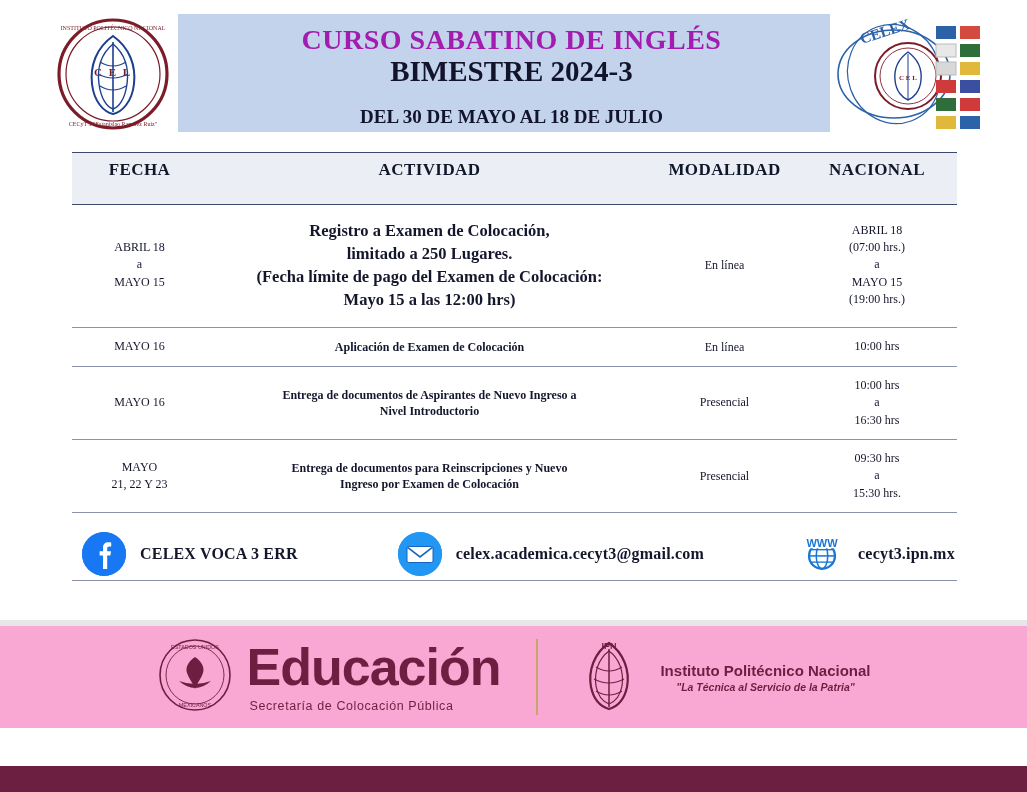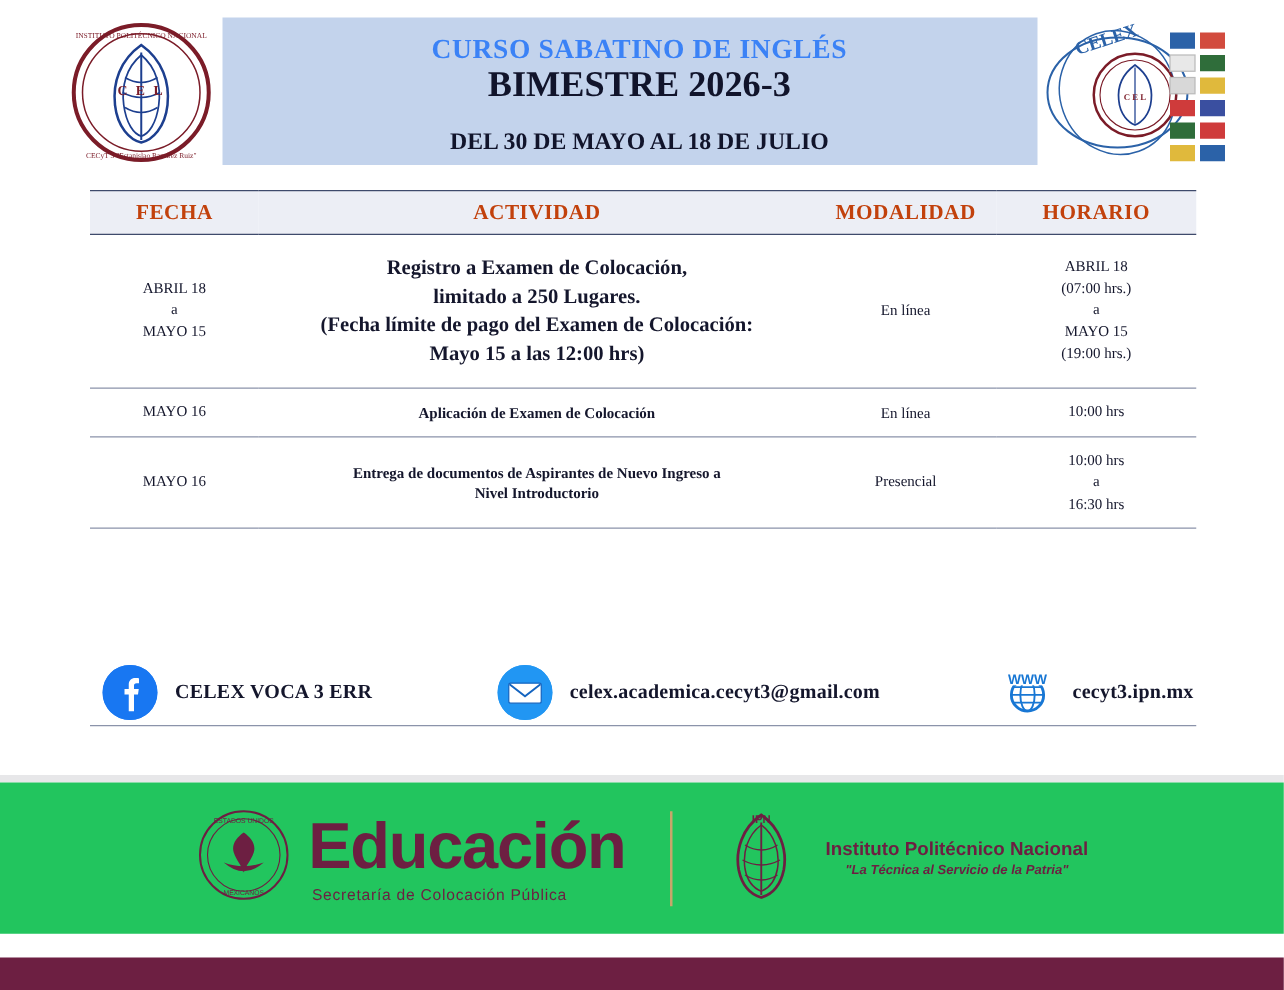--- a/index.html
+++ b/index.html
@@ -38,24 +38,24 @@
     background: #c3d3ec;
   }
   .header-text {
     position: relative;
     z-index: 3;
     text-align: center;
     width: 652px;
     left: -2px;
   }
   .title-1 {
-    font-size: 22px;
+    font-size: 28px;
     font-weight: bold;
     letter-spacing: .5px;
-    color: #3b82f6;
+    color: #a21caf;
     line-height: 1.12;
     margin-top: 4px;
   }
   .title-2 {
     font-size: 29px;
     font-weight: bold;
     color: #11142b;
     line-height: 1.14;
   }
   .title-3 {
@@ -92,22 +92,22 @@
   }
   table.sched {
     border-collapse: collapse;
     width: 885px;
     table-layout: fixed;
   }
   table.sched th {
     background: #eceef5;
     font-size: 17px;
     font-weight: bold;
-    color: #c2410c;
-    padding: 7px 0 7px 0;
+    color: #0f172a;
+    padding: 7px 0 24px 0;
     text-align: center;
     border-top: 1.4px solid #3e4a6b;
     border-bottom: 1.4px solid #3e4a6b;
     letter-spacing: .4px;
   }
   table.sched td {
     border-bottom: 1.1px solid #8b93aa;
     padding: 10px 6px;
     text-align: center;
     vertical-align: middle;
@@ -171,22 +171,22 @@
     top: 620px;
     width: 1027px;
     height: 6px;
     background: #e7e7e9;
   }
   .footer {
     position: absolute;
     left: 0;
     top: 626px;
     width: 1027px;
-    height: 121px;
-    background: #22c55e;
+    height: 102px;
+    background: #f9a8d4;
     display: flex;
     justify-content: center;
   }
   .footer-inner {
     display: flex;
     align-items: center;
   }
   .sep-line {
     width: 2px;
     height: 76px;
@@ -290,39 +290,39 @@
           <rect x="104" y="88" width="20" height="13" fill="#2f6d3a"></rect>
           <rect x="128" y="88" width="20" height="13" fill="#cf3b3b"></rect>
           <rect x="104" y="106" width="20" height="13" fill="#e0b93c"></rect>
           <rect x="128" y="106" width="20" height="13" fill="#2b62a8"></rect>
         </g>
       </svg>
     </div>
 
     <div class="header-text">
       <div class="title-1">CURSO SABATINO DE INGLÉS</div>
-      <div class="title-2">BIMESTRE 2026-3</div>
+      <div class="title-2">BIMESTRE 2024-3</div>
       <div class="title-3">DEL 30 DE MAYO AL 18 DE JULIO</div>
     </div>
   </div>
 
   <div class="table-wrap">
     <table class="sched">
       <colgroup>
         <col class="c1">
           <col class="c2">
           <col class="c3">
           <col class="c4">
       </colgroup>
       <thead>
         <tr>
           <th>FECHA</th>
           <th>ACTIVIDAD</th>
           <th>MODALIDAD</th>
-          <th>HORARIO</th>
+          <th>NACIONAL</th>
         </tr>
       </thead>
       <tbody>
         <tr class="first-row">
           <td class="fecha">ABRIL 18<br>a<br>MAYO 15</td>
           <td class="actividad">Registro a Examen de Colocación,<br>limitado a 250 Lugares.<br>(Fecha límite de pago del Examen de Colocación:<br>Mayo 15 a las 12:00 hrs)</td>
           <td class="modalidad">En línea</td>
           <td class="horario">ABRIL 18<br>(07:00 hrs.)<br>a<br>MAYO 15<br>(19:00 hrs.)</td>
         </tr>
         <tr>
@@ -330,20 +330,26 @@
           <td class="actividad">Aplicación de Examen de Colocación</td>
           <td class="modalidad">En línea</td>
           <td class="horario">10:00 hrs</td>
         </tr>
         <tr>
           <td class="fecha">MAYO 16</td>
           <td class="actividad">Entrega de documentos de Aspirantes de Nuevo Ingreso a<br>Nivel Introductorio</td>
           <td class="modalidad">Presencial</td>
           <td class="horario">10:00 hrs<br>a<br>16:30 hrs</td>
         </tr>
+        <tr>
+          <td class="fecha">MAYO<br>21, 22 Y 23</td>
+          <td class="actividad">Entrega de documentos para Reinscripciones y Nuevo<br>Ingreso por Examen de Colocación</td>
+          <td class="modalidad">Presencial</td>
+          <td class="horario">09:30 hrs<br>a<br>15:30 hrs.</td>
+        </tr>
       </tbody>
     </table>
   </div>
 
   <div class="contacts">
 
     <div class="contact c-fb">
       <span class="icon-circle fb-icon">
         <svg width="44" height="44" viewBox="0 0 44 44">
           <circle cx="22" cy="22" r="22" fill="#1877f2"></circle>

